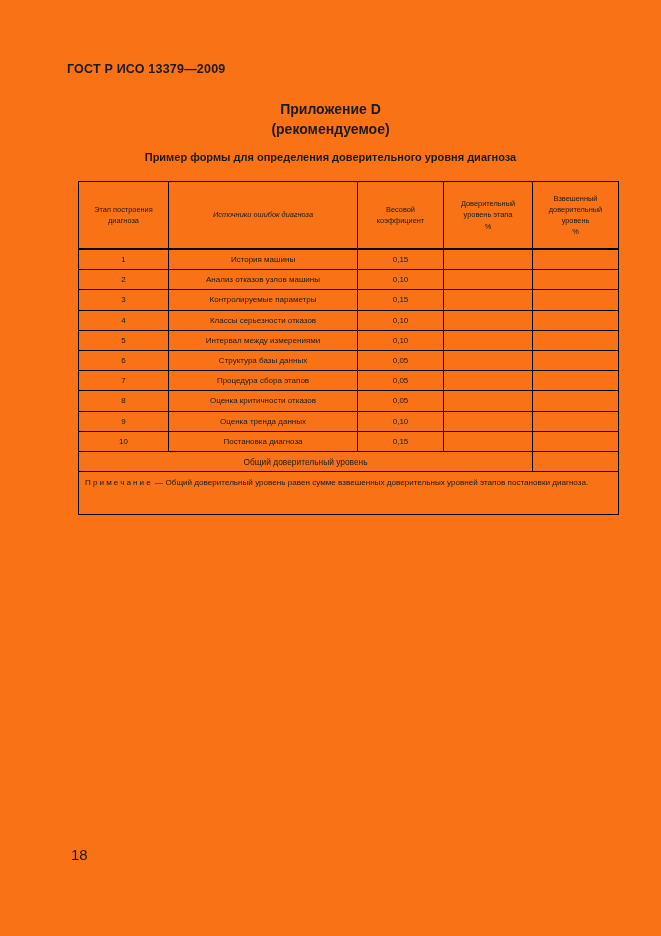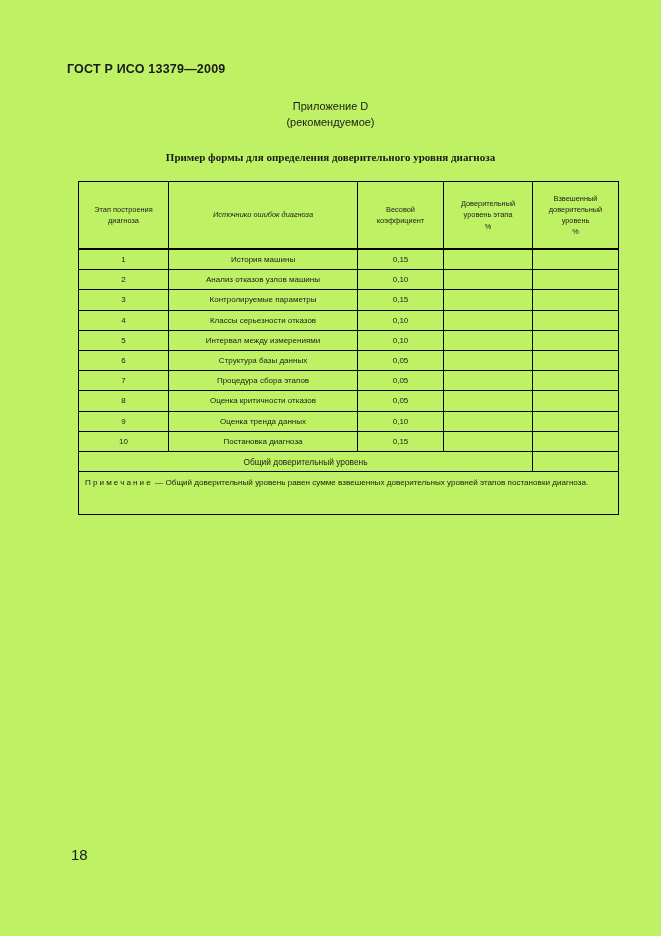--- a/index.html
+++ b/index.html
@@ -12,58 +12,57 @@
     height: 936px;
     position: relative;
     font-family: "Liberation Sans", sans-serif;
     color: #1a1a1a;
     overflow: hidden;
   }
 
   .page {
     position: absolute;
     inset: 0;
-    background: #bef264;
+    background: #f97316;
   }
 
   
   .doc-header {
     position: absolute;
     left: 67px;
     top: 62px;
     font-size: 12.5px;
     font-weight: bold;
     letter-spacing: 0.2px;
     white-space: nowrap;
   }
 
   
   .annex {
     position: absolute;
     left: 0;
     right: 0;
     top: 99px;
     text-align: center;
-    font-size: 11px;
-    font-weight: normal;
+    font-size: 14px;
+    font-weight: bold;
     line-height: 1.45;
   }
   .annex div { white-space: nowrap; }
 
   
   .form-title {
     position: absolute;
     left: 0;
     right: 0;
     top: 151px;
     text-align: center;
     font-size: 11px;
     font-weight: bold;
     white-space: nowrap;
-    font-family: Liberation Serif, serif;
   }
 
   
   .table-wrap {
     position: absolute;
     left: 78px;
     top: 181px;
     width: 535px;
   }
   table.form-table {

